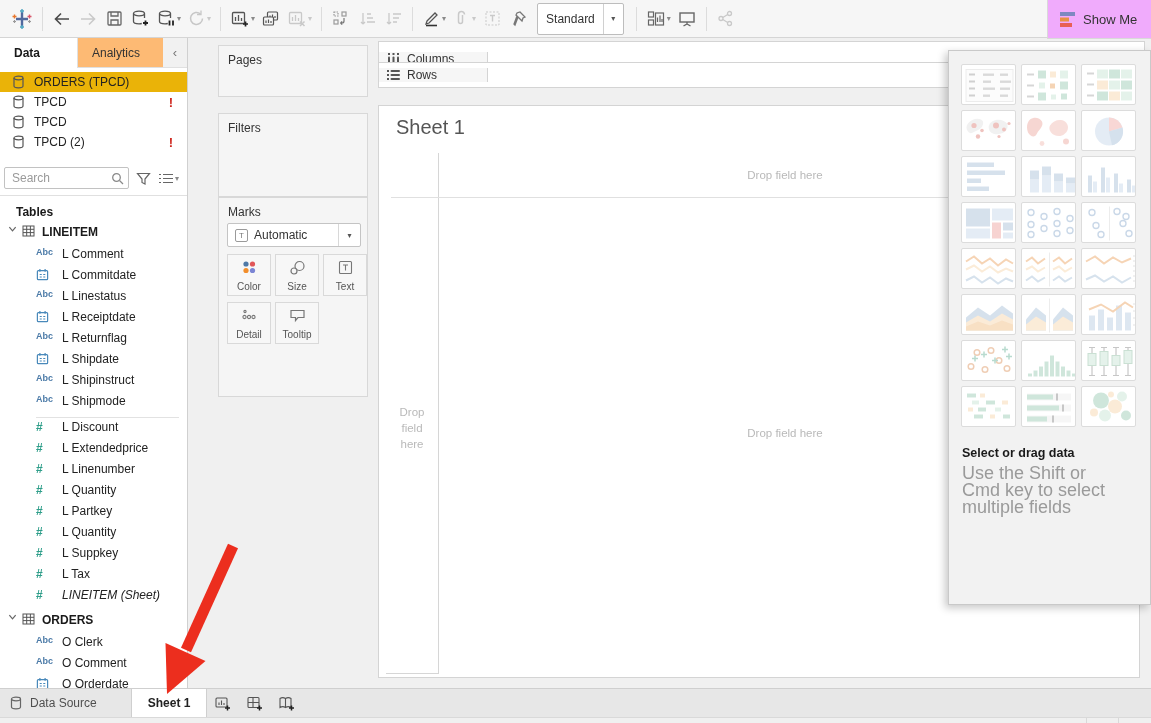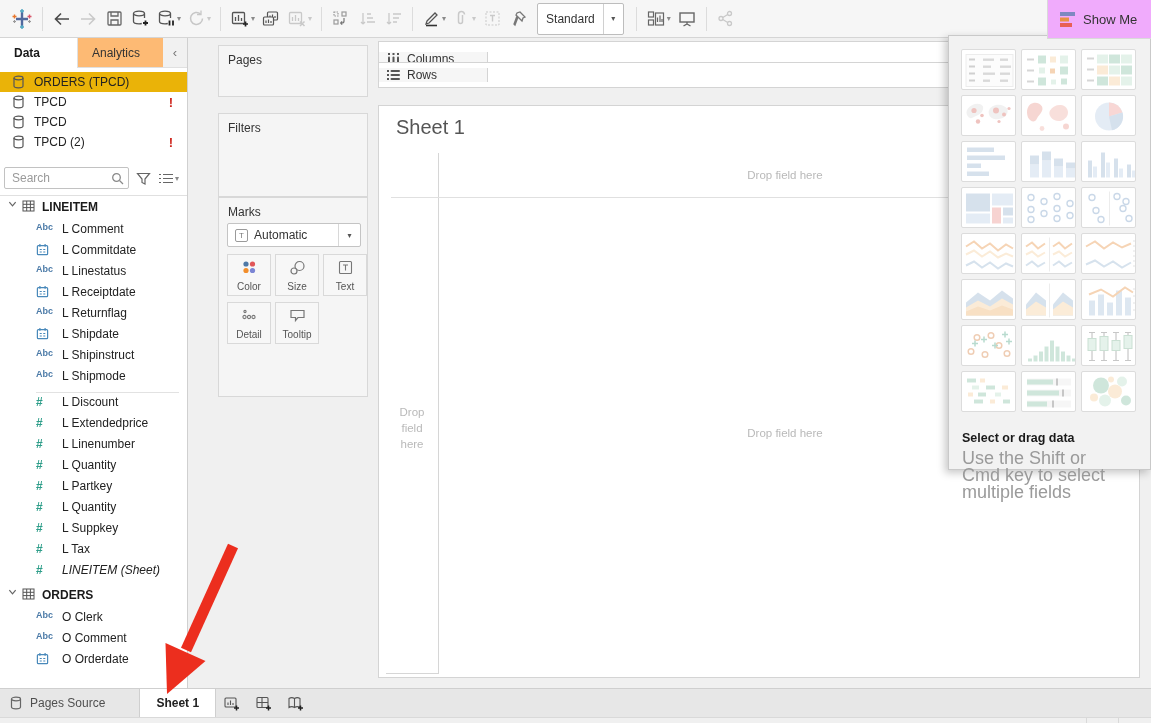--- a/index.html
+++ b/index.html
@@ -71,21 +71,21 @@
   #sheet-title { position:absolute; left:17px; top:10px; font-size:20px; color:#555; }
   #v-line { position:absolute; left:59px; top:47px; width:1px; height:520px; background:#d6d6d6; }
   #h-line { position:absolute; left:12px; top:91px; right:8px; height:1px; background:#e0e0e0; }
   #l-line { position:absolute; left:7px; top:567px; width:53px; height:1px; background:#d6d6d6; }
   .dropzone-lbl { color:#b9b9b9; font-size:11.5px; }
   #drop-top { position:absolute; left:60px; top:63px; right:8px; text-align:center; }
   #drop-main { position:absolute; left:60px; top:321px; right:8px; text-align:center; }
   #drop-left { position:absolute; left:7px; top:298px; width:52px; text-align:center; line-height:16px; }
 
   
-  #showme-panel { position:absolute; left:948px; top:35px; width:203px; height:435px; background:#f2f2f2; border:1px solid #c9c9c9; box-shadow:-3px 3px 8px rgba(0,0,0,.22); z-index:5;padding-left:48px; }
+  #showme-panel { position:absolute; left:948px; top:50px; width:203px; height:555px; background:#f2f2f2; border:1px solid #c9c9c9; box-shadow:-3px 3px 8px rgba(0,0,0,.22); z-index:5;padding-left:48px; }
   #sm-grid { position:absolute; left:12px; top:13px; width:178px; display:flex; flex-wrap:wrap; gap:5px; }
   .sm-tile { width:55px; height:41px; background:#fff; border:1px solid #dcdcdc; border-radius:2px; overflow:hidden; }
   #sm-title { position:absolute; left:13px; top:395px; font-weight:bold; font-size:12.5px; color:#1a1a1a; }
   #sm-sub { position:absolute; left:13px; top:414px; width:160px; font-size:18px; color:#9a9a9a; line-height:17px; }
 
   
   #tabbar { position:absolute; left:0; top:688px; width:1151px; height:29px; background:#e7e7e7; border-top:1px solid #cfcfcf; display:flex; align-items:stretch; z-index:20; }
   #tab-datasource { display:flex; align-items:center; gap:8px; padding:0 34px 0 10px; color:#4f4f4f; font-size:12px; }
   #tab-sheet1 { display:flex; align-items:center; background:#fff; border-left:1px solid #cfcfcf; border-right:1px solid #cfcfcf; padding:0 16px; font-size:12px; font-weight:bold; color:#222; }
   .newbtn { width:32px; display:flex; align-items:center; justify-content:center; }
@@ -324,20 +324,21 @@
           </svg>
         </span>
       <span class="sr-ic">
           <svg class="ic" width="16" height="13" viewBox="0 0 16 13" fill="none" stroke="#666" stroke-width="1.1">
             <path d="M1 2.5h2M1 6.5h2M1 10.5h2M5 2.5h10M5 6.5h10M5 10.5h10"></path>
           </svg>
           <span class="caret">▾</span>
         </span>
     </div>
     <div id="side-divider"></div>
+    <div id="tables-hdr">Tables</div>
     <div id="tables-list">
         <div class="grp-hdr">
           <span class="chev">
             <svg class="ic" width="9" height="8" viewBox="0 0 10 8" fill="none" stroke="#666" stroke-width="1.4">
               <path d="M1.5 2 5 6l3.5-4"></path>
             </svg>
           </span>
           <span class="tico">
             <svg class="ic" width="13" height="12" viewBox="0 0 13 12" fill="none" stroke="#555" stroke-width="1">
               <rect x="1" y="1" width="11" height="10"></rect>
@@ -924,21 +925,21 @@
     <div id="sm-title">Select or drag data</div>
     <div id="sm-sub">Use the Shift or Cmd key to select multiple fields</div>
   </div>
 
   <div id="tabbar">
     <div id="tab-datasource">
       <svg class="ic" width="12" height="14" viewBox="0 0 12 14" fill="none" stroke="#666" stroke-width="1.2">
           <ellipse cx="6" cy="3" rx="4.5" ry="1.8"></ellipse>
           <path d="M1.5 3v8c0 1 2 1.8 4.5 1.8s4.5-.8 4.5-1.8V3"></path>
         </svg>
-      <span>Pages Source</span>
+      <span>Data Source</span>
     </div>
     <div id="tab-sheet1">
       <span>Sheet 1</span>
     </div>
     <div class="newbtn">
         <svg class="ic" width="18" height="17" viewBox="0 0 18 17" fill="none" stroke="#555" stroke-width="1.1">
           <rect x="2" y="3" width="11" height="9" rx="1"></rect>
           <path d="M5 10V7.5M7.5 10V5.5M10 10V8"></path>
           <path d="M13.5 10.5v5M11 13h5" stroke="#222" stroke-width="1.5"></path>
         </svg>

